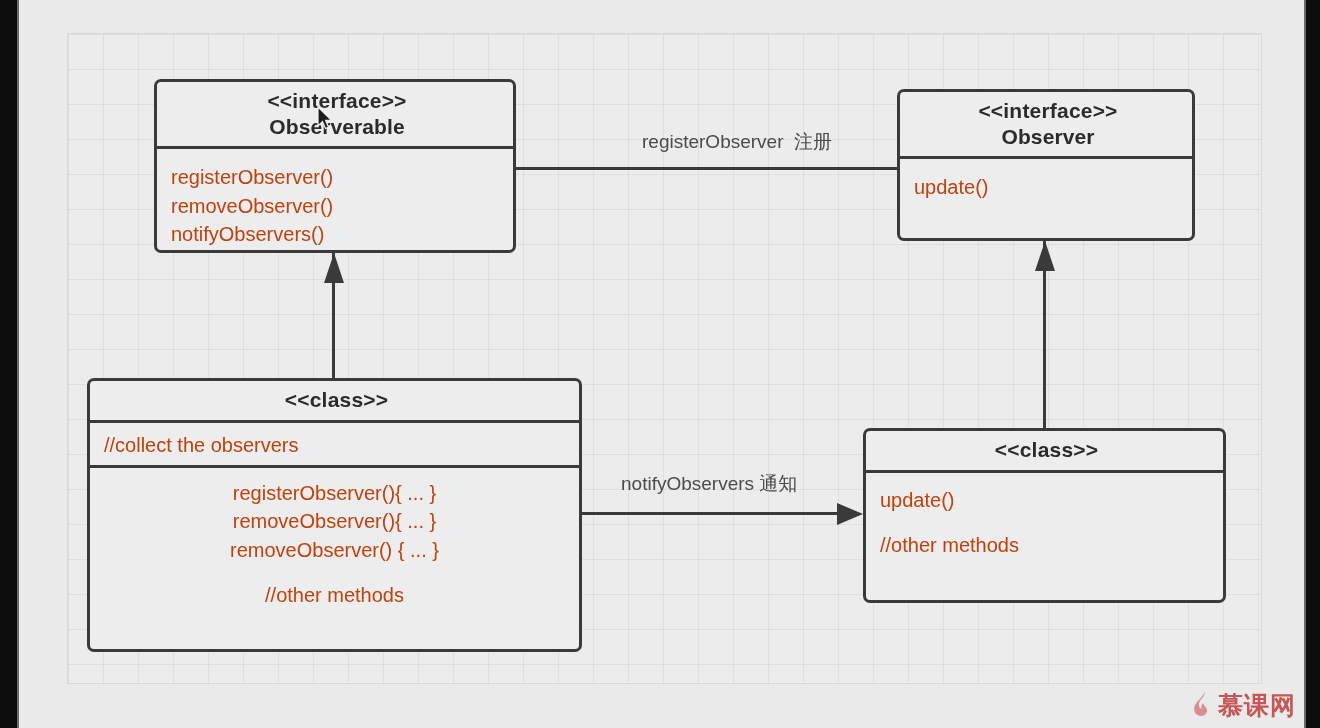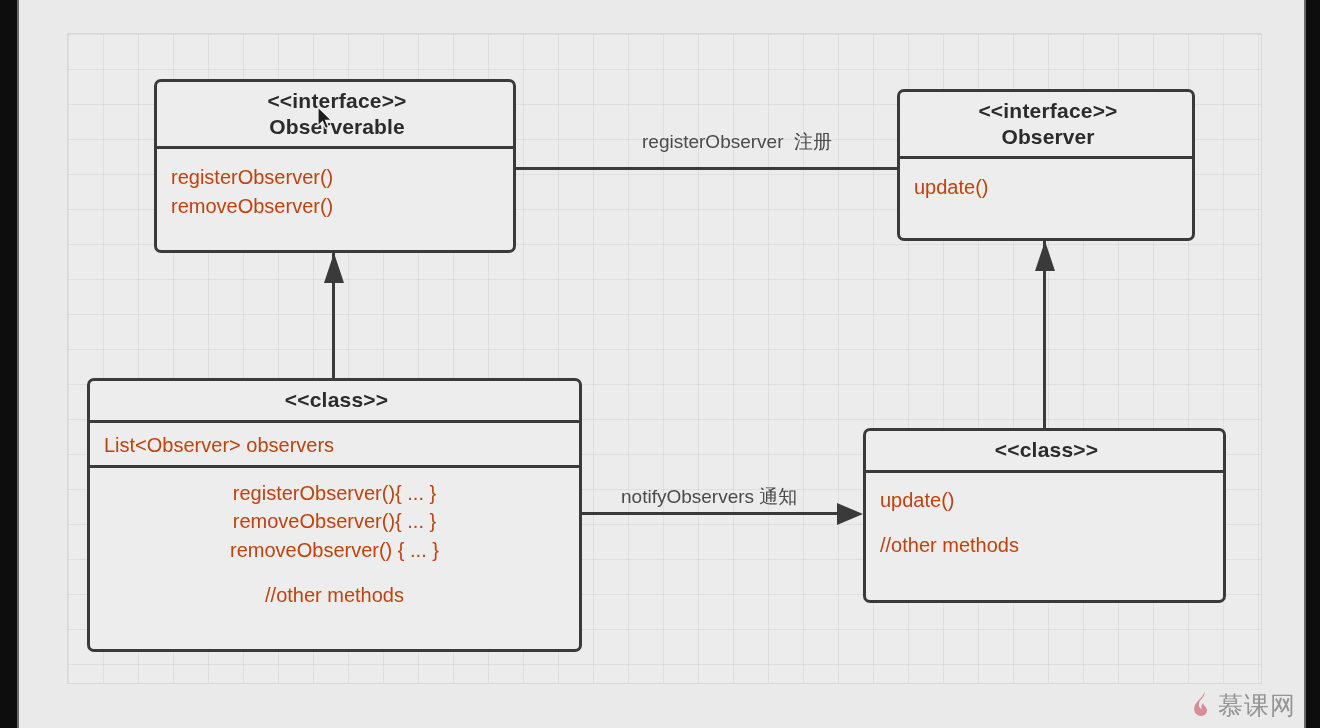--- a/index.html
+++ b/index.html
@@ -152,23 +152,23 @@
     position: absolute;
     right: 24px;
     bottom: 6px;
     display: flex;
     align-items: center;
     gap: 4px;
     z-index: 20;
     opacity: 0.72;
   }
   #watermark .wm-text {
-    color: #737373;
+    color: #b91c1c;
     font-size: 25px;
-    font-weight: normal;
+    font-weight: bold;
     letter-spacing: 1px;
     font-family: "DejaVu Sans", sans-serif;
   }
 </style>
 </head>
 <body>
 
 <div id="screen">
 
   <div class="letterbox left"></div>
@@ -177,58 +177,59 @@
   <div class="letterbox-seam right"></div>
 
   <div id="canvas">
 
     <div class="edge-line-h" style="left:381px; top:133px; width:450px;"></div>
     <div class="arrow arrow-left" style="left:355px; top:124px;"></div>
     <div class="edge-label" style="left:574px; top:95px;">registerObserver  注册</div>
 
     <div class="edge-line-h" style="left:514px; top:478px; width:255px;"></div>
     <div class="arrow arrow-right" style="left:769px; top:469px;"></div>
-    <div class="edge-label" style="left:553px; top:437px;margin-top:13px;">notifyObservers 通知</div>
+    <div class="edge-label" style="left:553px; top:437px;">notifyObservers 通知</div>
 
     <div class="edge-line-v" style="left:264px; top:219px; height:125px;"></div>
     <div class="arrow arrow-up" style="left:256px; top:219px;"></div>
 
     <div class="edge-line-v" style="left:975px; top:207px; height:187px;"></div>
     <div class="arrow arrow-up" style="left:967px; top:207px;"></div>
 
     <div class="uml-box" id="box-observerable" style="left:86px; top:45px; width:362px; height:174px;">
       <div class="uml-header">
         <span class="uml-stereotype">&lt;&lt;interface&gt;&gt;</span>
         <span class="uml-name">Observerable</span>
       </div>
       <div class="uml-divider"></div>
       <div class="uml-compartment">
         <span class="ln">registerObserver()</span>
         <span class="ln">removeObserver()</span>
+        <span class="ln">notifyObservers()</span>
       </div>
     </div>
 
     <div class="uml-box" id="box-observer" style="left:829px; top:55px; width:298px; height:152px;">
       <div class="uml-header">
         <span class="uml-stereotype">&lt;&lt;interface&gt;&gt;</span>
         <span class="uml-name">Observer</span>
       </div>
       <div class="uml-divider"></div>
       <div class="uml-compartment">
         <span class="ln">update()</span>
       </div>
     </div>
 
     <div class="uml-box" id="box-concrete-observerable" style="left:19px; top:344px; width:495px; height:274px;">
       <div class="uml-header">
         <span class="uml-stereotype">&lt;&lt;class&gt;&gt;</span>
       </div>
       <div class="uml-divider"></div>
       <div class="uml-compartment" style="padding-top:8px; padding-bottom:6px;">
-        <span class="ln">List&lt;Observer&gt; observers</span>
+        <span class="ln">//collect the observers</span>
       </div>
       <div class="uml-divider"></div>
       <div class="uml-compartment" style="padding-top:11px;text-align:center;">
         <span class="ln">registerObserver(){ ... }</span>
         <span class="ln">removeObserver(){ ... }</span>
         <span class="ln">removeObserver() { ... }</span>
         <span class="ln gap"></span>
         <span class="ln">//other methods</span>
       </div>
     </div>

